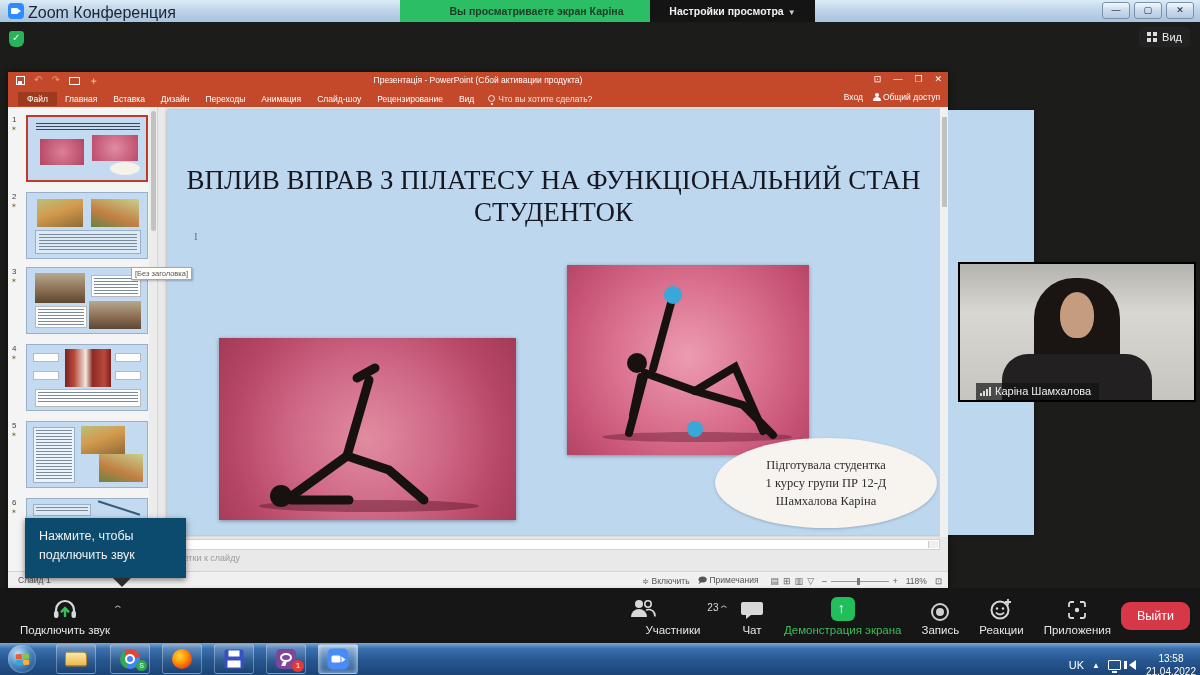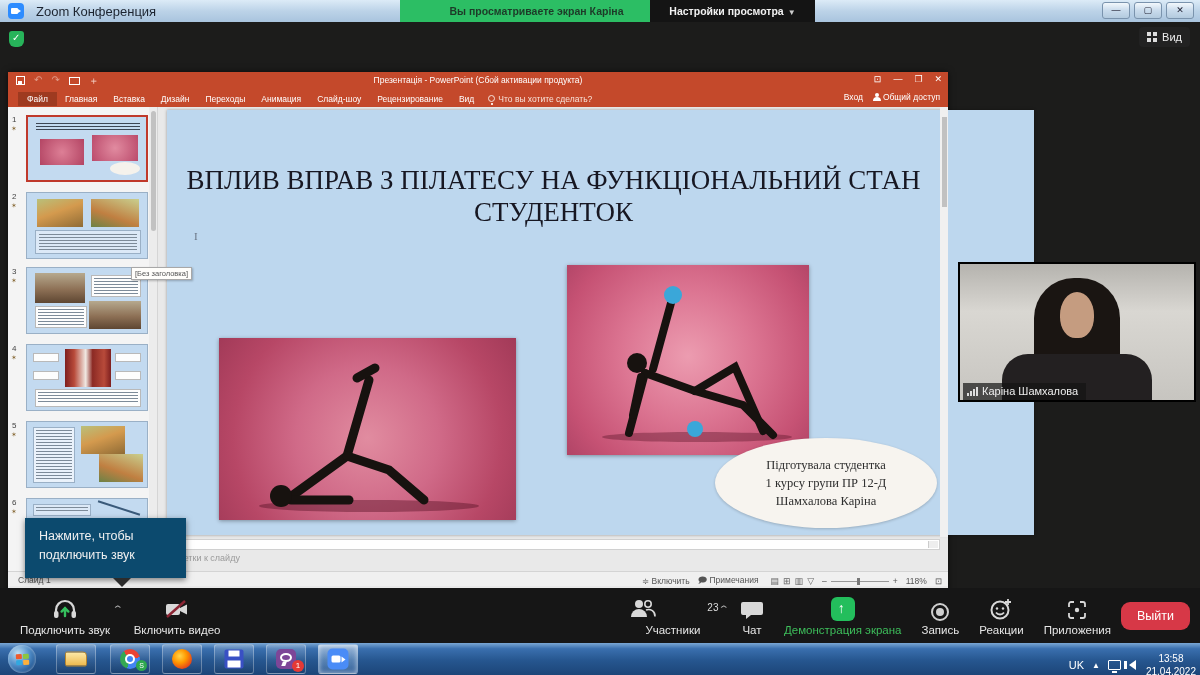--- a/index.html
+++ b/index.html
@@ -3,21 +3,21 @@
 <meta charset="utf-8">
 <style>
   * { margin:0; padding:0; box-sizing:border-box; }
   html,body { width:1200px; height:675px; overflow:hidden; }
   body { font-family:"Liberation Sans", sans-serif; }
   #screen { position:absolute; width:1200px; height:675px; background:#1b1b1a; overflow:hidden; }
 
   
   .ztitle { position:absolute; left:0; top:0; width:1200px; height:22px;
     background:linear-gradient(180deg,#dcebf7 0%,#bcd3e8 50%,#a9c4de 100%); }
-  .ztitle-app { position:absolute; left:36px; top:4px; font-size:13px; color:#1c2430; }
+  .ztitle-app { position:absolute; left:28px; top:4px; font-size:16px; color:#1c2430; }
   .zicon-sm { position:absolute; left:8px; top:3px; width:16px; height:16px; border-radius:4px;
     background:#2d8cff; }
   .zicon-sm::before { content:""; position:absolute; left:3px; top:5px; width:7px; height:6px; background:#fff; border-radius:1px; }
   .zicon-sm::after { content:""; position:absolute; left:10px; top:5.5px; border-left:3px solid #fff; border-top:2.5px solid transparent; border-bottom:2.5px solid transparent; }
   .banner { position:absolute; left:400px; top:0; width:250px; height:22px; background:#2cbe64;
     color:#1d3a28; font-size:10.5px; line-height:22px; text-align:center; font-weight:bold;padding-left:23px; }
   .viewset { position:absolute; left:650px; top:0; width:165px; height:22px; background:#141414;
     color:#f2f2f2; font-size:10.5px; line-height:22px; text-align:center; font-weight:bold; }
   .viewset .chev { font-size:8px; color:#ccc; margin-left:4px; }
   .winbtns { position:absolute; right:6px; top:2px; display:flex; gap:4px; }
@@ -106,21 +106,21 @@
   .ztrack { width:58px; height:1px; background:#999; position:relative; }
   .zthumb-s { position:absolute; left:26px; top:-3px; width:3px; height:7px; background:#777; }
 
   
   .cam { position:absolute; left:958px; top:240px; width:238px; height:140px; background:#000; padding:2px; }
   .cam-inner { position:relative; width:100%; height:100%; overflow:hidden;
     background:linear-gradient(180deg,#b5b3ae 0%,#d9d7d2 35%,#c7c5c0 100%); }
   .hair { position:absolute; left:50%; top:14px; transform:translateX(-50%); width:86px; height:140px; background:#1a1512; border-radius:40px 40px 18px 18px; }
   .face { position:absolute; left:50%; top:28px; transform:translateX(-50%); width:34px; height:46px; background:#c59c80; border-radius:50% 50% 45% 45%; }
   .body { position:absolute; left:50%; bottom:-6px; transform:translateX(-50%); width:150px; height:52px; background:#232021; border-radius:26px 26px 0 0; }
-  .nametag { position:absolute; left:3px; bottom:0; background:rgba(20,20,20,.7); color:#eee; font-size:11px; padding:2px 8px 3px 4px; display:flex; align-items:center; gap:4px; }
+  .nametag { position:absolute; left:16px; bottom:0; background:rgba(20,20,20,.7); color:#eee; font-size:11px; padding:2px 8px 3px 4px; display:flex; align-items:center; gap:4px; }
   .sigbars { display:inline-flex; align-items:flex-end; gap:1px; }
   .sigbars i { display:block; width:2px; background:#ddd; }
 
   
   .audio-tip { position:absolute; left:25px; top:496px; width:161px; height:60px; background:#0c4a6e; z-index:60;
     color:#f0f0f0; font-size:12.5px; line-height:1.55; padding:9px 0 0 14px; box-shadow:0 2px 6px rgba(0,0,0,.5); }
   .audio-tip::after { content:""; position:absolute; left:88px; bottom:-9px; border:9px solid transparent; border-top-color:#2c2c2c; border-bottom:none; }
 
   
   .toolbar { position:absolute; left:0; top:588px; width:1200px; height:55px; background:#161616; display:flex; align-items:center; padding:0 10px; }
@@ -400,30 +400,20 @@
         <svg width="26" height="24" viewBox="0 0 26 24">
           <path d="M4 18 v-5 a9 9 0 0 1 18 0 v5" fill="none" stroke="#d8d8d8" stroke-width="2.2"></path>
           <rect x="2" y="14" width="4.5" height="7" rx="2" fill="#d8d8d8"></rect>
           <rect x="19.5" y="14" width="4.5" height="7" rx="2" fill="#d8d8d8"></rect>
           <path d="M13 19 V11 M13 11 l-3.4 3.6 M13 11 l3.4 3.6" stroke="#35c05e" stroke-width="2.4" fill="none" stroke-linecap="round"></path>
         </svg>
       </span>
       <span>Подключить звук</span>
     </div>
     <span class="caret">⌃</span>
-    <div class="tb-item">
-      <span class="ic">
-        <svg width="28" height="24" viewBox="0 0 28 24">
-          <rect x="3" y="7" width="14" height="11" rx="2" fill="#d8d8d8"></rect>
-          <path d="M17 11 l7 -3.5 v10 l-7 -3.5 z" fill="#d8d8d8"></path>
-          <path d="M4 20 L22 4" stroke="#8b2433" stroke-width="2.4"></path>
-        </svg>
-      </span>
-      <span>Включить видео</span>
-    </div>
 
     <div style="flex:1"></div>
 
     <div class="tb-item">
       <span class="ic">
         <span>
           <svg width="28" height="22" viewBox="0 0 28 22">
             <circle cx="10" cy="7" r="4" fill="#d8d8d8"></circle>
             <path d="M2 20 a8 8 0 0 1 16 0 z" fill="#d8d8d8"></path>
             <circle cx="19" cy="7" r="3.2" fill="none" stroke="#d8d8d8" stroke-width="1.6"></circle>

